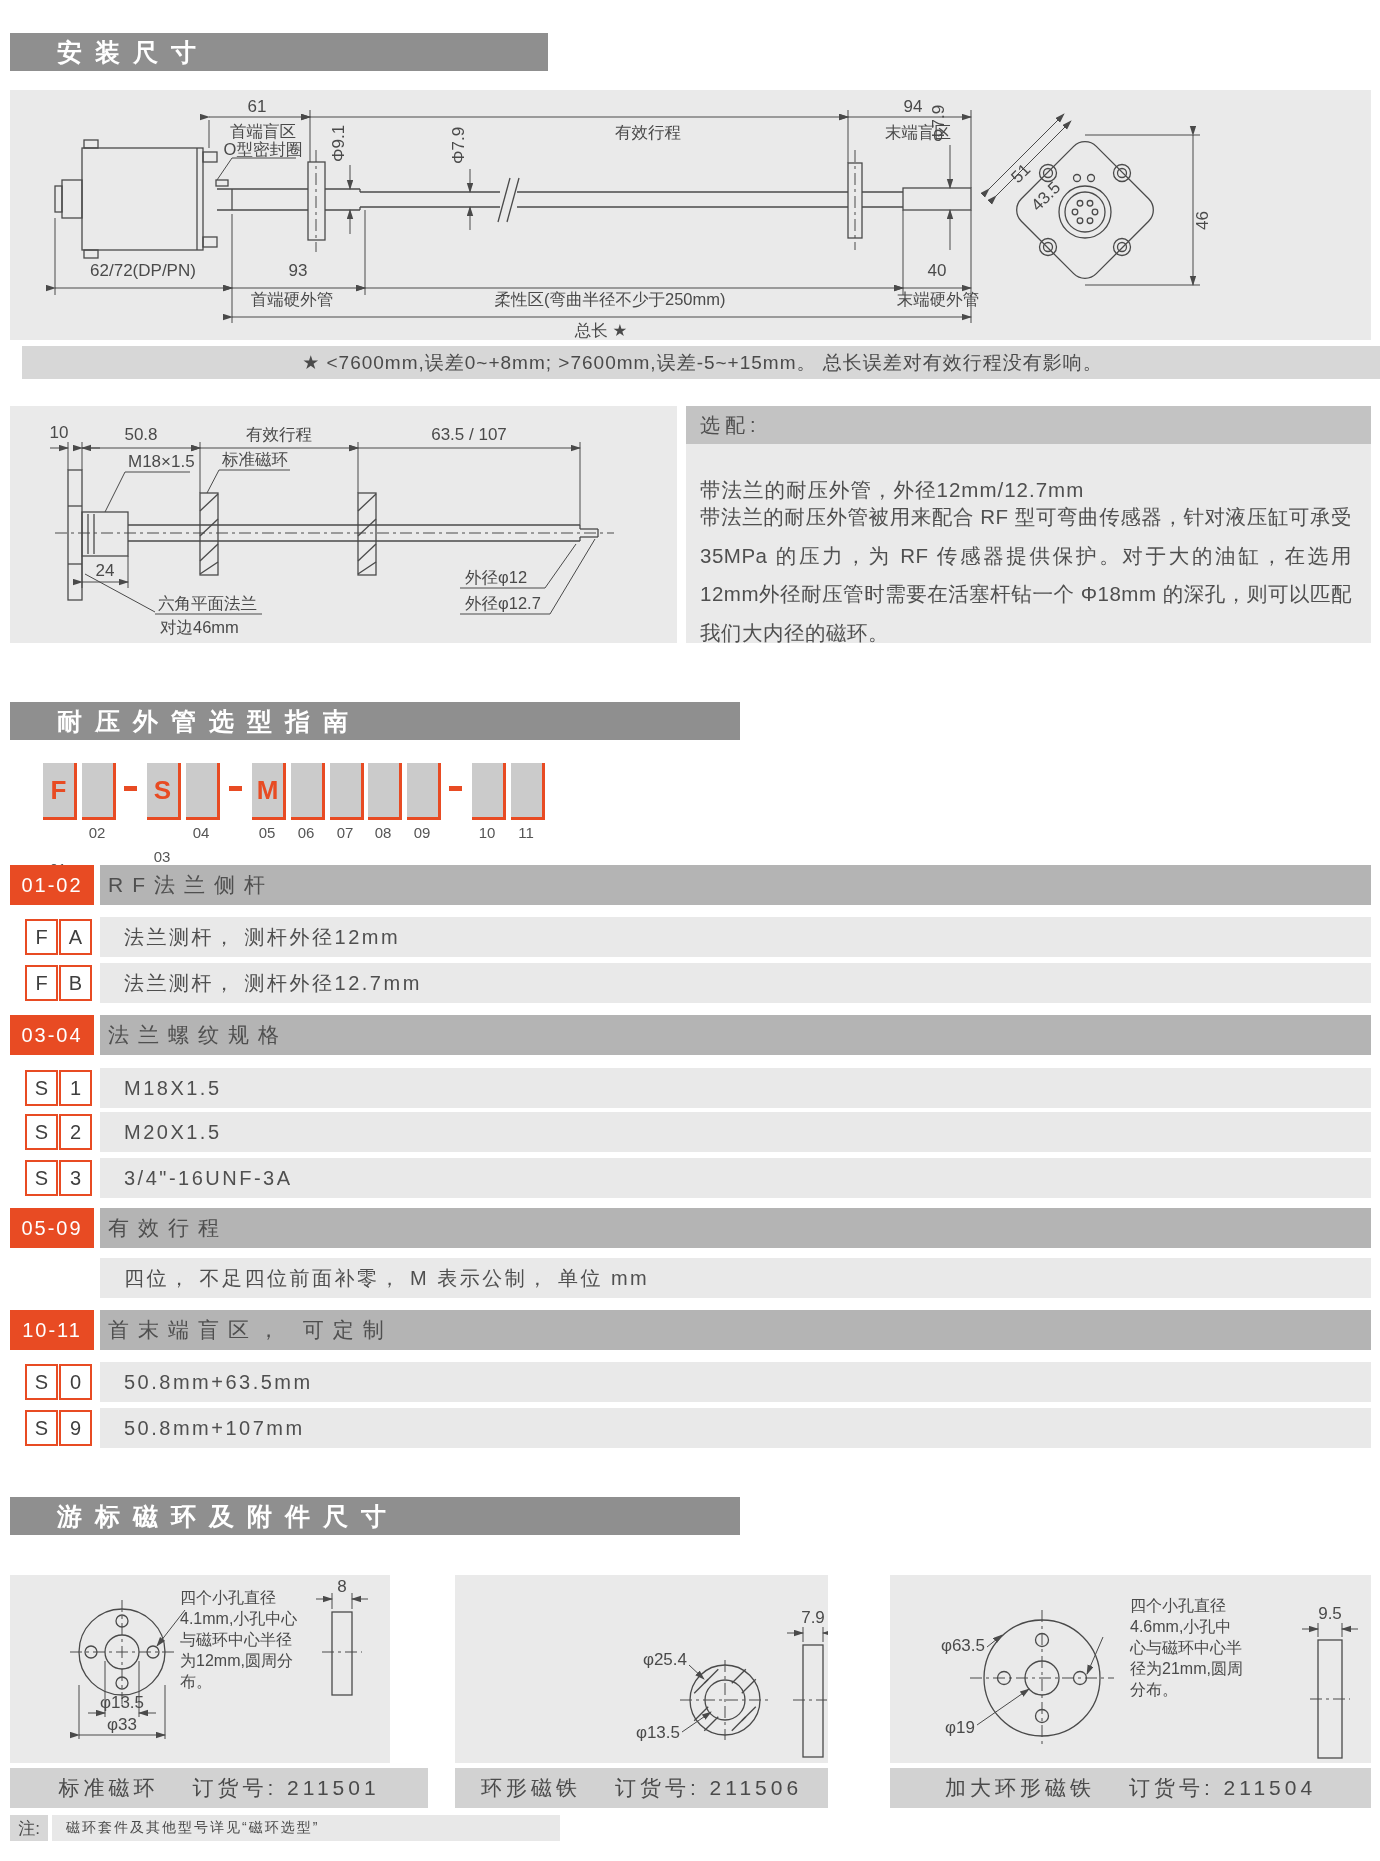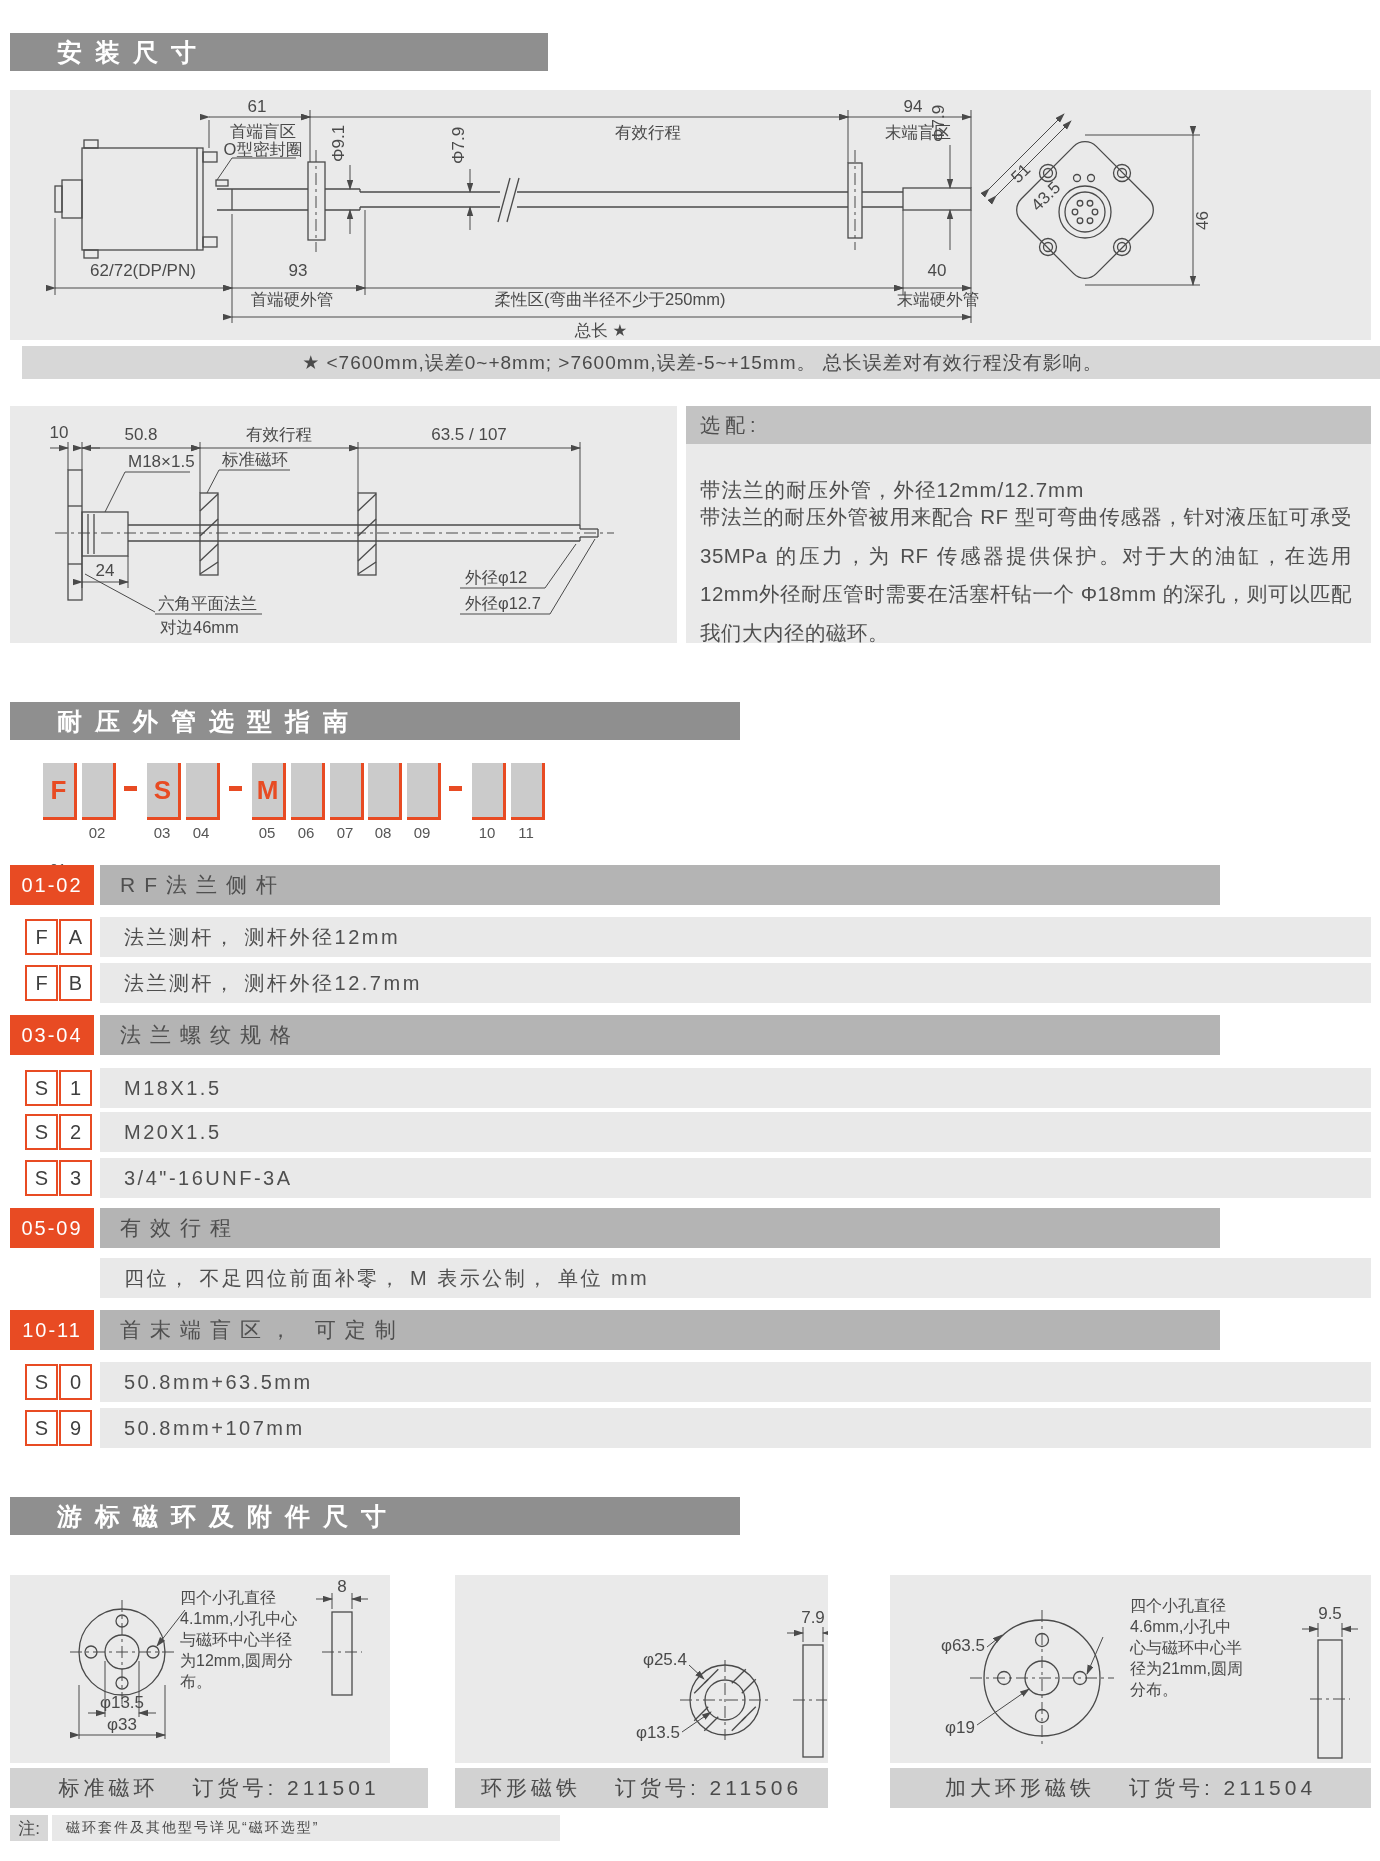--- a/index.html
+++ b/index.html
@@ -17,22 +17,22 @@
   .op2{position:absolute;left:14px;top:92px;width:652px;font-size:20.5px;line-height:38.5px;color:#4F4F4F;
        text-align:justify;letter-spacing:.5px;}
   .cbox{position:absolute;top:763px;width:31px;height:54px;background:#CBCBCB;
         border-right:3px solid #E84B23;border-bottom:3px solid #E84B23;color:#E84B23;
         font-size:26px;font-weight:bold;display:flex;align-items:center;justify-content:center;}
   .cdash{position:absolute;top:786px;width:13px;height:5px;background:#E84B23;}
   .cnum{position:absolute;top:824px;width:34px;text-align:center;font-size:15px;color:#555;}
   .trow{position:absolute;left:0;width:1380px;height:40px;}
   .badge{position:absolute;left:10px;width:84px;height:40px;background:#E84B23;color:#ffffff;font-size:20px;
          display:flex;align-items:center;justify-content:center;letter-spacing:2px;}
-  .tbar{position:absolute;left:100px;width:1120px;height:40px;background:#B4B4B4;display:flex;
-        align-items:center;padding-left:20px;box-sizing:border-box;text-align:center;}
+  .tbar{position:absolute;left:100px;width:1271px;height:40px;background:#B4B4B4;display:flex;
+        align-items:center;padding-left:8px;box-sizing:border-box;text-align:center;}
   .ttext{font-size:21px;color:#4F4F4F;letter-spacing:9px;}
   .obox{position:absolute;top:2px;width:29px;height:32px;background:#fff;border:2px solid #E84B23;
         color:#3F3F3F;font-size:20px;display:flex;align-items:center;justify-content:center;}
   .b1{left:25px;}.b2{left:59px;}
   .dbar{position:absolute;left:100px;width:1271px;height:40px;background:#E9E9E9;display:flex;
         align-items:center;padding-left:24px;box-sizing:border-box;font-size:20px;color:#4F4F4F;letter-spacing:2.5px;}
   .cap{position:absolute;top:1768px;height:40px;background:#D2D2D2;display:flex;align-items:center;
        justify-content:center;gap:34px;font-size:21px;color:#4A4A4A;letter-spacing:4px;}
   .fnl{position:absolute;left:10px;top:1815px;width:38px;height:26px;background:#D7D7D7;display:flex;
        align-items:center;justify-content:center;font-size:17px;color:#4A4A4A;}
@@ -277,21 +277,21 @@
     <div class="cbox" style="left:252px;">M</div>
     <div class="cbox" style="left:291px;"></div>
     <div class="cbox" style="left:330px;"></div>
     <div class="cbox" style="left:368px;"></div>
     <div class="cbox" style="left:407px;"></div>
     <div class="cdash" style="left:449px;"></div>
     <div class="cbox" style="left:472px;"></div>
     <div class="cbox" style="left:511px;"></div>
     <div class="cnum" style="left:41px;margin-top:36px;">01</div>
     <div class="cnum" style="left:80px;">02</div>
-    <div class="cnum" style="left:145px;">03</div>
+    <div class="cnum" style="left:145px;margin-top:24px;">03</div>
     <div class="cnum" style="left:184px;">04</div>
     <div class="cnum" style="left:250px;">05</div>
     <div class="cnum" style="left:289px;">06</div>
     <div class="cnum" style="left:328px;">07</div>
     <div class="cnum" style="left:366px;">08</div>
     <div class="cnum" style="left:405px;">09</div>
     <div class="cnum" style="left:470px;">10</div>
     <div class="cnum" style="left:509px;">11</div>
   </div>
 

